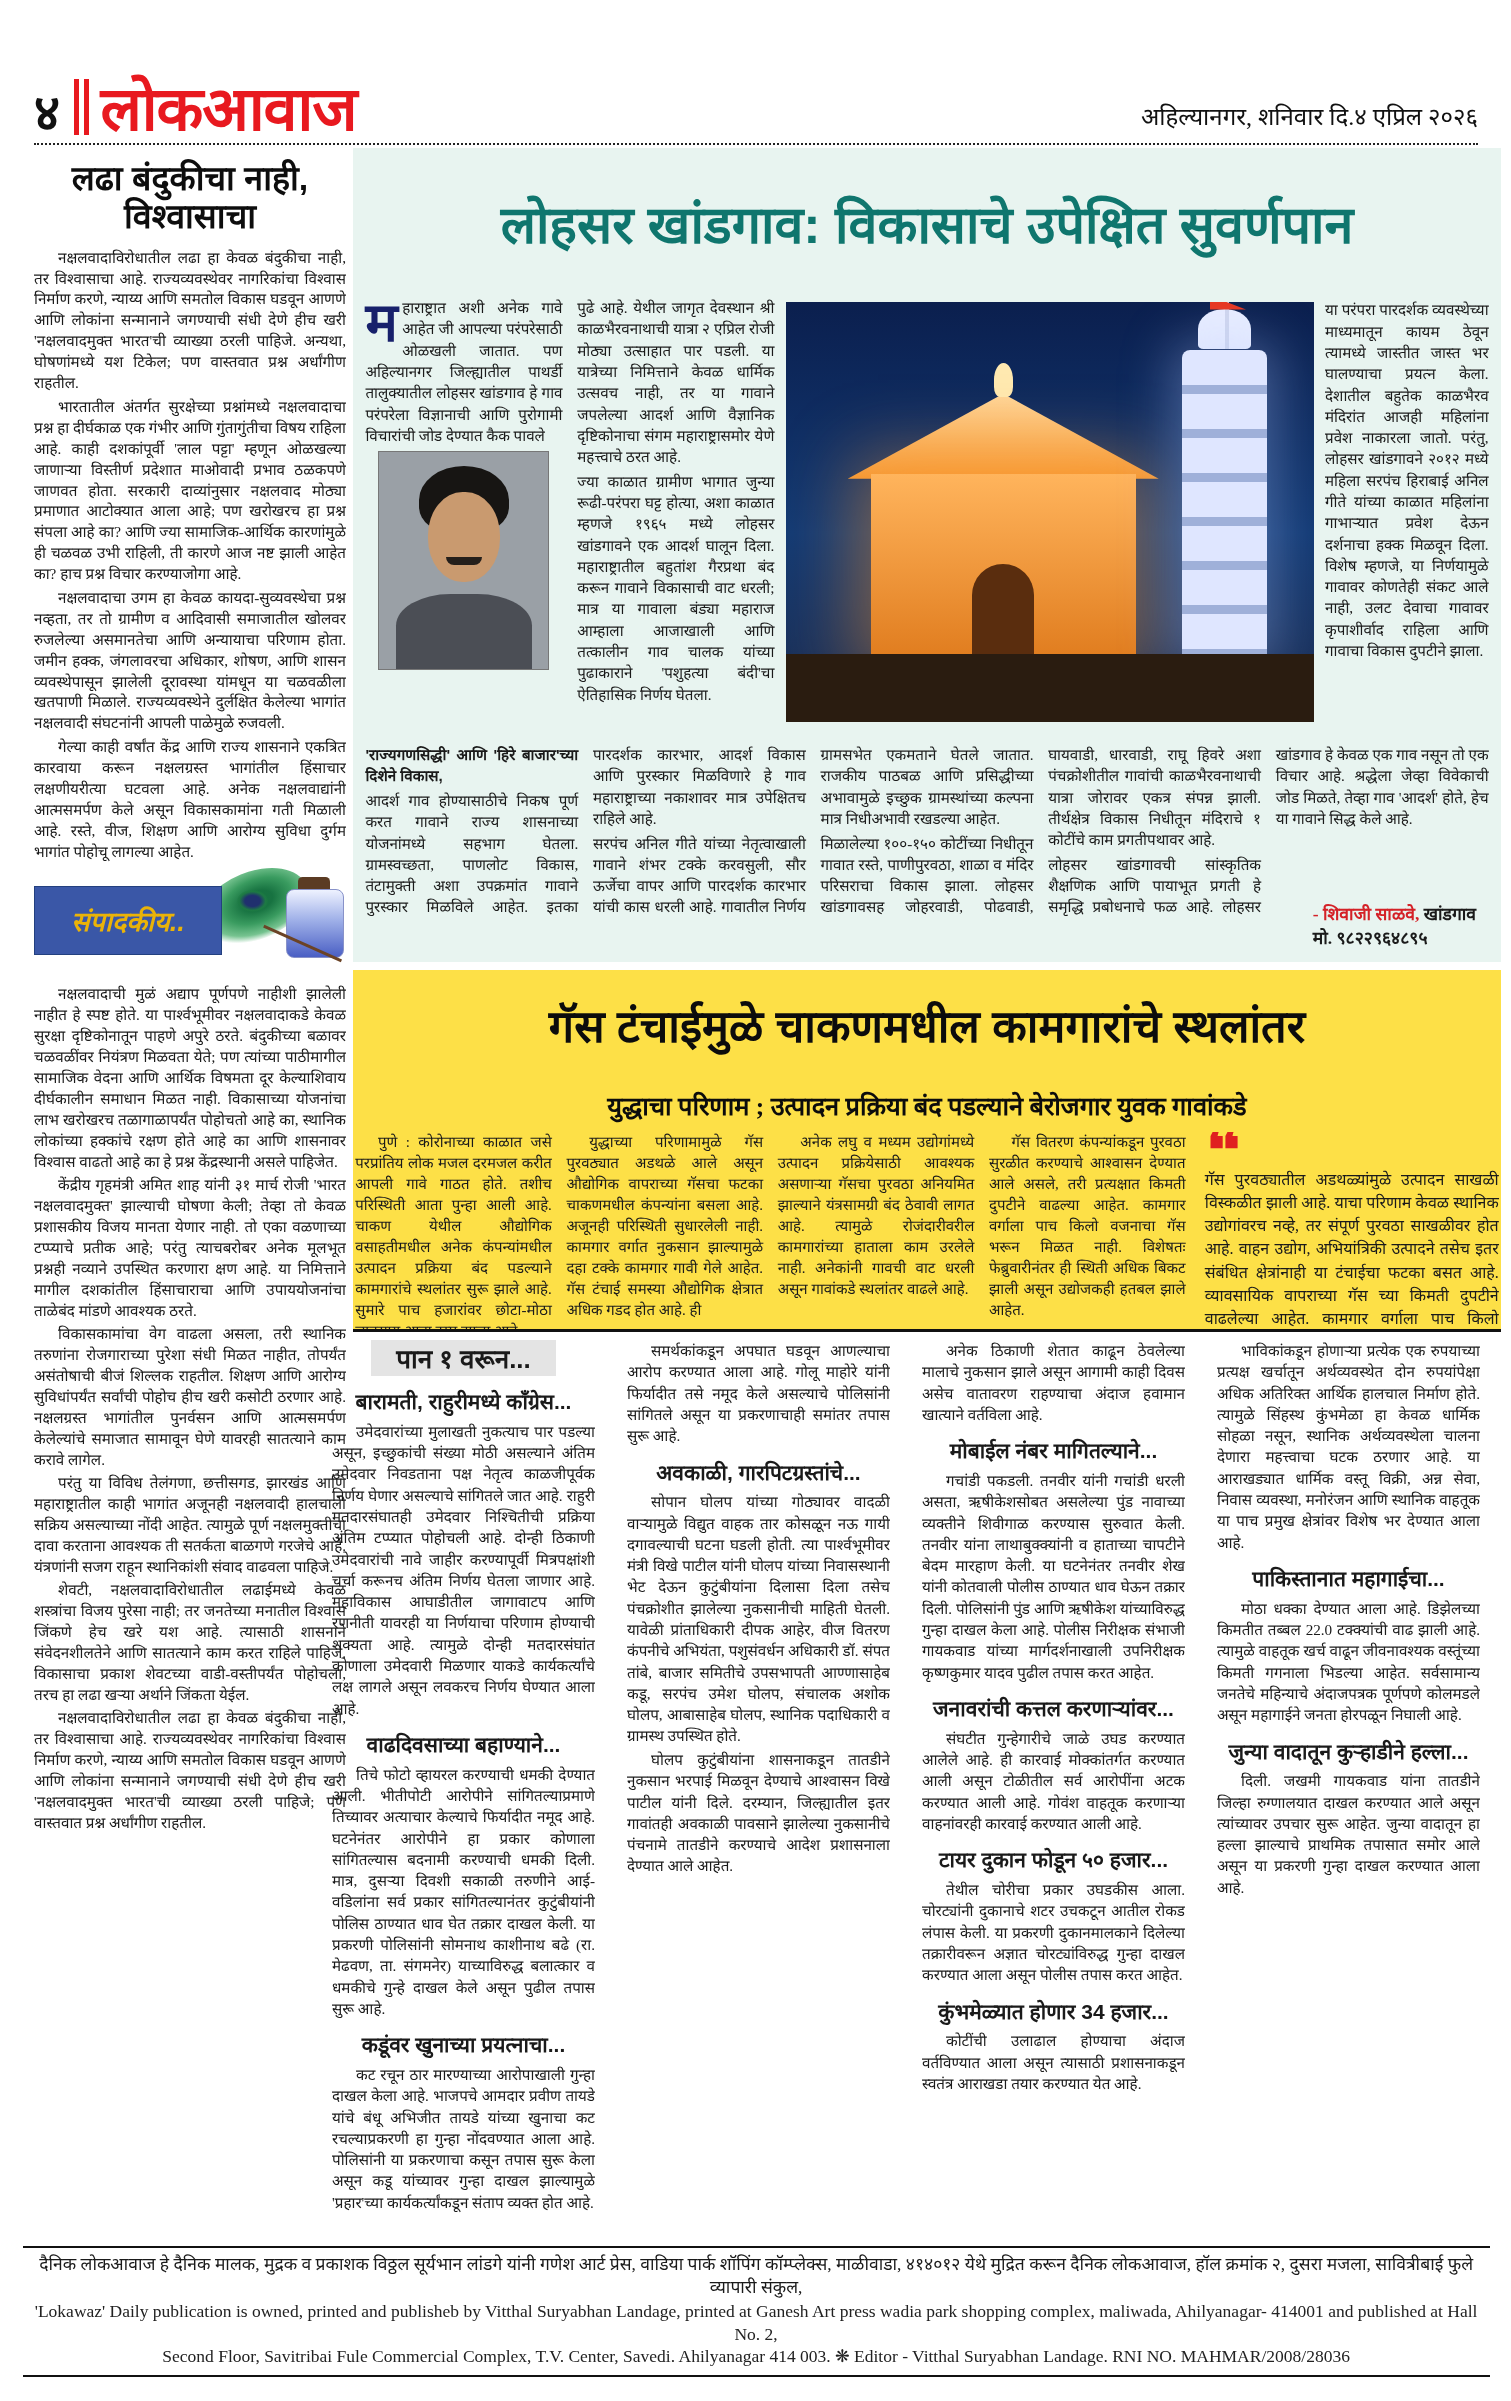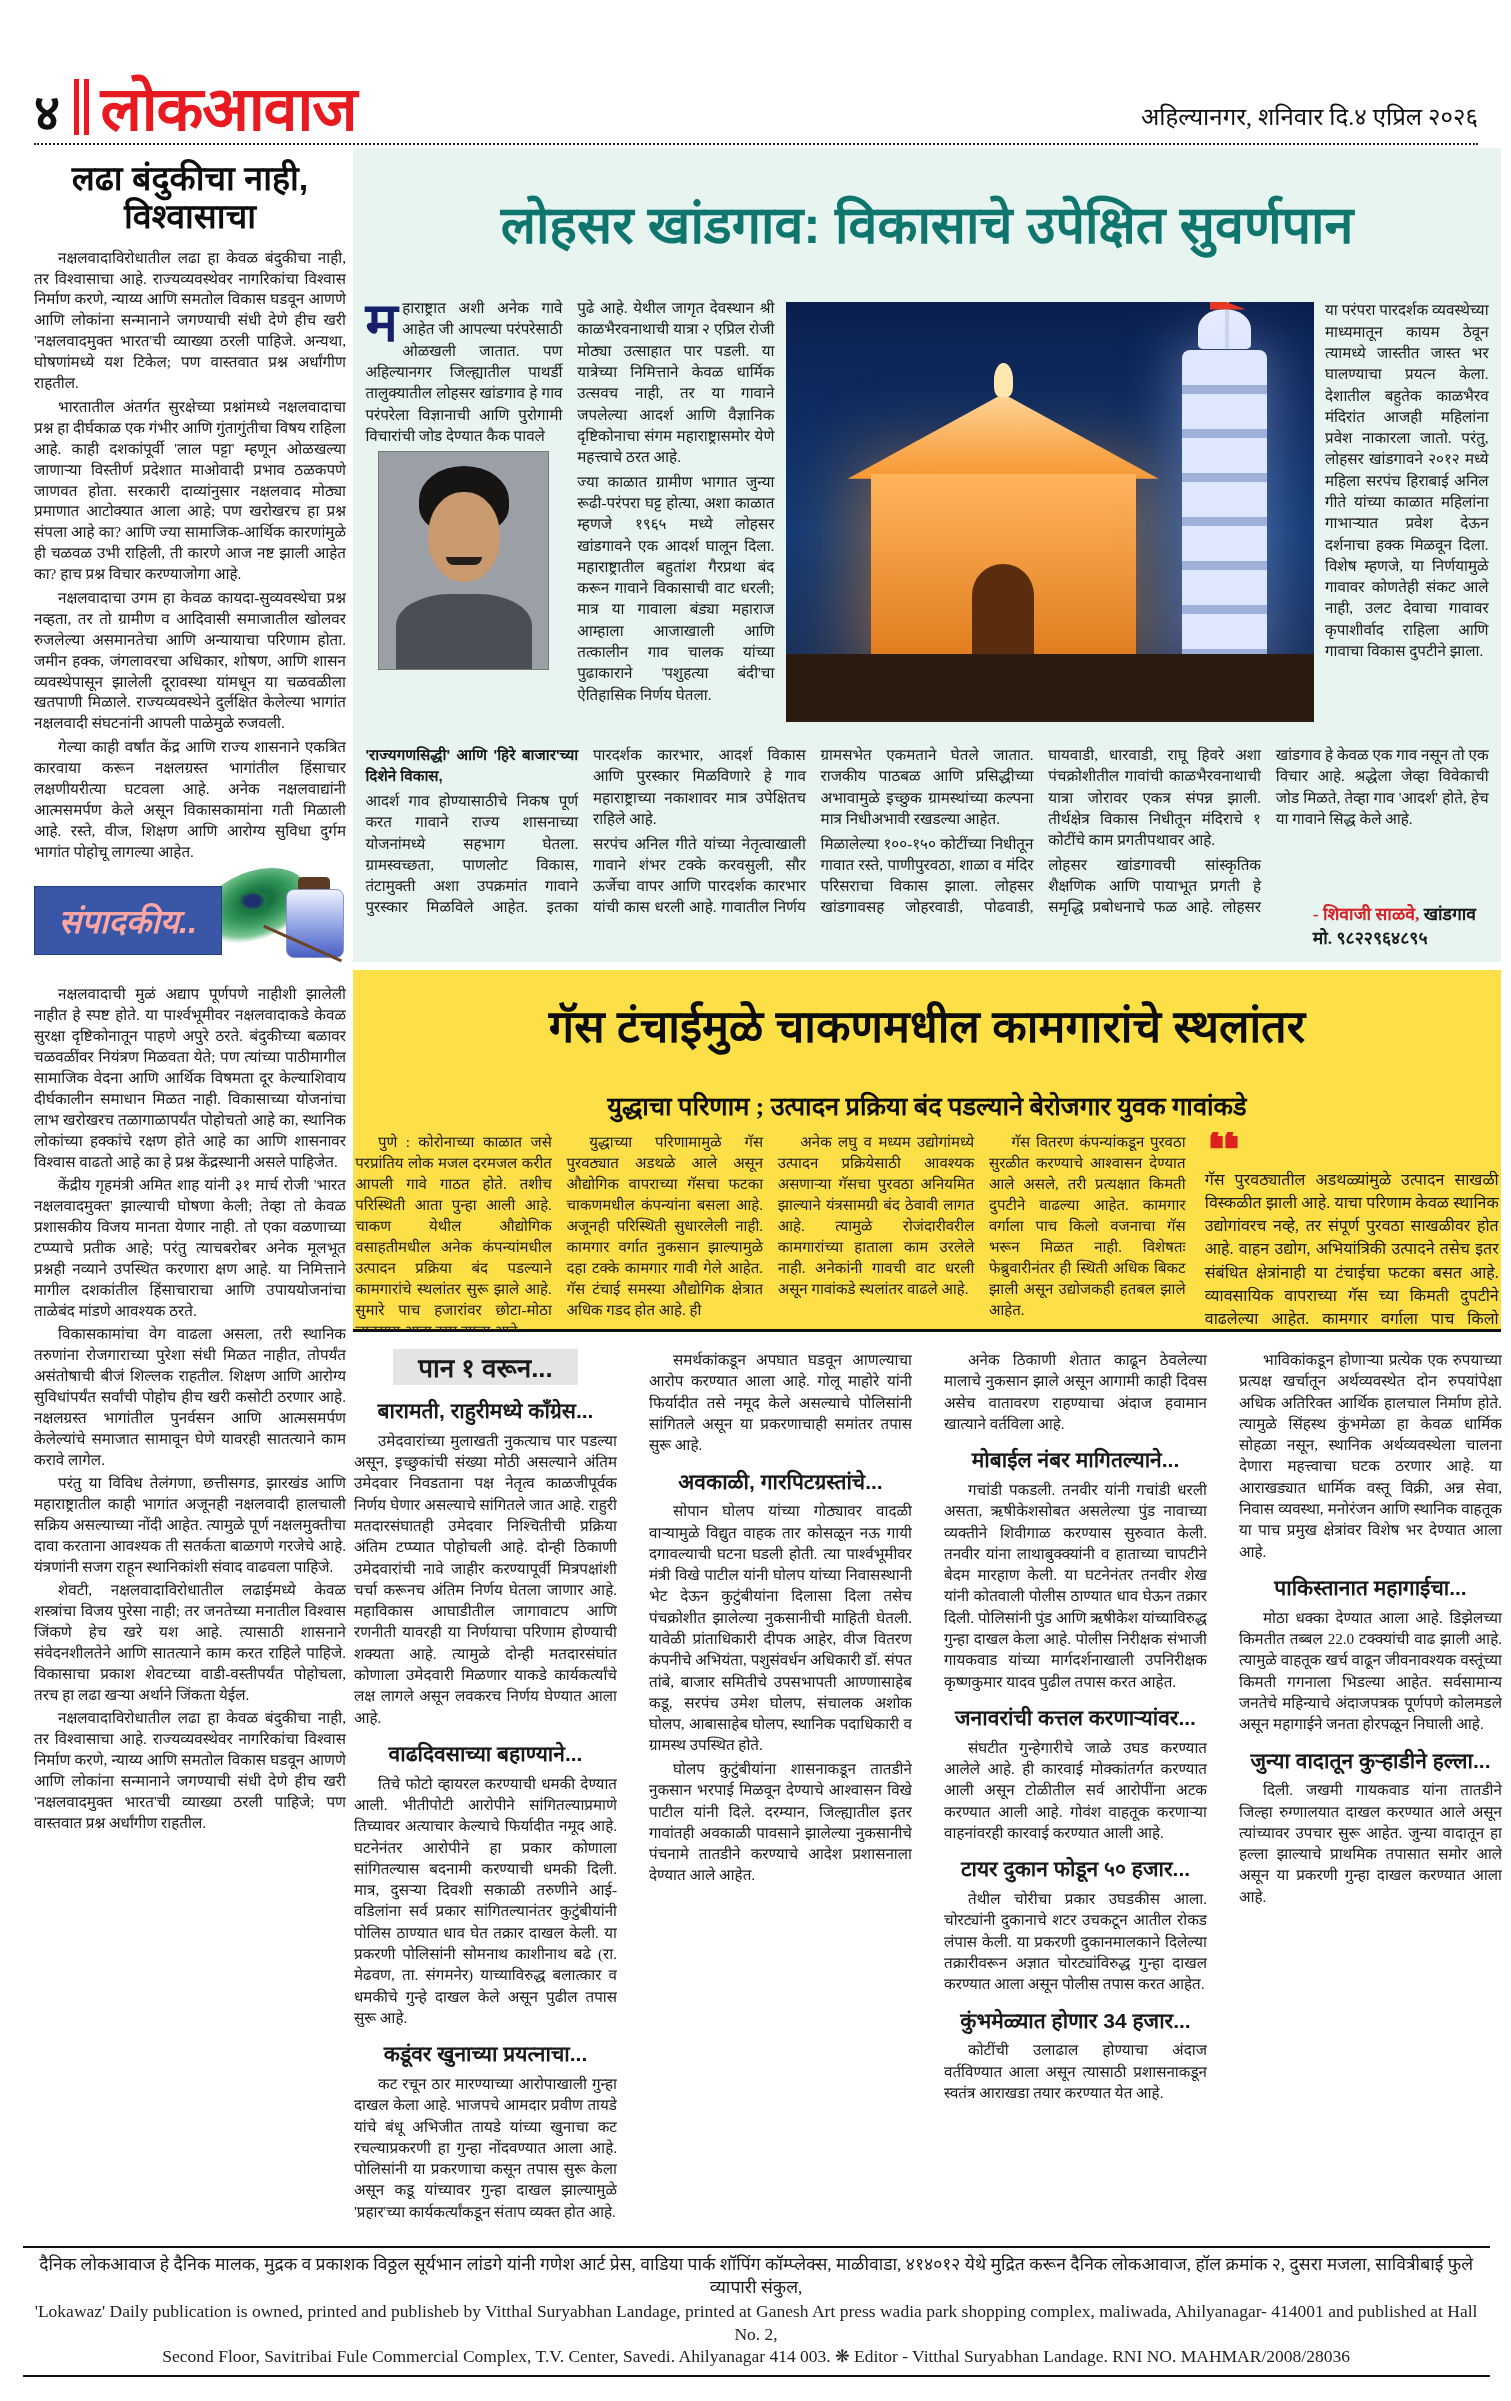--- a/index.html
+++ b/index.html
@@ -18,22 +18,22 @@
   .dotted-rule{position:absolute;left:34px;top:143px;width:1444px;height:0;
                border-top:2.8px dotted #222;}
 
   
   .left-rail{position:absolute;left:34px;top:159px;width:312px;height:2083px;overflow:hidden;}
   .ed-title{font-size:34px;font-weight:bold;text-align:center;line-height:1.12;margin:0 0 12.4px 0;
             font-family:"Liberation Sans","DejaVu Sans",sans-serif;color:#0d0d0d;}
   .left-rail p{font-size:15.2px;line-height:1.38;text-align:justify;text-indent:24px;margin:0 0 2.3px 0;}
   .ed-badge{position:relative;width:100%;height:101px;margin:11.3px 0 9px 0;}
   .ed-badge-box{position:absolute;left:0;top:12.4px;width:186px;height:67px;background:#3a57a7;
-                border:1.7px solid #23407f;color:#fca5a5;display:flex;align-items:center;justify-content:center;
-                font-size:33px;font-weight:bold;font-style:italic;
+                border:1.7px solid #23407f;color:#eab308;display:flex;align-items:center;justify-content:center;
+                font-size:27px;font-weight:bold;font-style:italic;
                 font-family:"Liberation Sans","DejaVu Sans",sans-serif;}
   .feather{position:absolute;left:163px;top:-2.3px;width:113px;height:68px;border-radius:50%;
            background:radial-gradient(ellipse at 55% 45%,#0b6b37 0 18%,#2f9657 40%,#6fc08a 60%,transparent 72%);
            transform:rotate(-22deg);opacity:.95;}
   .feather-eye{position:absolute;left:203px;top:16px;width:30.5px;height:22.6px;border-radius:50%;
                background:radial-gradient(ellipse,#20306e 0 35%,#1d7a43 60%,transparent 75%);}
   .inkpot{position:absolute;left:252px;top:14.7px;width:56px;height:67px;border-radius:8px;
           background:linear-gradient(#eef2ff 0%,#9fb0e8 45%,#4a5fc4 100%);border:1.1px solid #8892c9;}
   .inkpot-cap{position:absolute;left:264px;top:3.4px;width:32px;height:17px;border-radius:4.5px;background:#5b3b23;}
   .nib{position:absolute;left:226px;top:68px;width:85px;height:3.4px;background:#6b4326;transform:rotate(24deg);}
@@ -89,22 +89,22 @@
                 font-family:"Liberation Sans","DejaVu Sans",sans-serif;color:#0c0c0c;}
   .gas-subhead{text-align:center;font-size:25.4px;font-weight:bold;padding:9px 0 10.2px;color:#0c0c0c;}
   .gas-cols{display:flex;gap:14.7px;padding:0 2.3px;height:243px;overflow:hidden;}
   .gas-col{flex:1;font-size:15px;line-height:1.4;text-align:justify;}
   .gas-col p{margin:0;text-indent:22.6px;}
   .gas-quote{width:294px;flex:none;position:relative;padding-left:4.5px;}
   .q-icon{color:#e02020;font-size:68px;line-height:.6;height:36px;font-family:"DejaVu Sans",sans-serif;}
   .q-text{font-size:16px;line-height:1.45;text-align:justify;margin:0;}
 
   
-  .continued{position:absolute;left:354px;top:1340px;width:1148px;height:899px;
-             display:flex;gap:32px;overflow:hidden;margin-top:9px;}
+  .continued{position:absolute;left:332px;top:1340px;width:1148px;height:899px;
+             display:flex;gap:32px;overflow:hidden;}
   .cont-col{flex:1;overflow:hidden;}
   .cont-header{display:block;margin:0 auto 5.6px;width:70%;text-align:center;background:#e4e4e4;
                font-size:26px;font-weight:bold;font-family:"Liberation Sans","DejaVu Sans",sans-serif;}
   .cont-sub{font-size:21px;font-weight:bold;text-align:center;margin:11.3px 0 5.6px;
             font-family:"Liberation Sans","DejaVu Sans",sans-serif;}
   .cont-col p{font-size:15.2px;line-height:1.4;text-align:justify;text-indent:24px;margin:0 0 2.3px;}
 
   
   .footer{position:absolute;left:22.6px;top:2246px;width:1467px;border-top:2.3px solid #111;
           border-bottom:2.3px solid #111;text-align:center;padding:4.5px 0 6.8px;}

